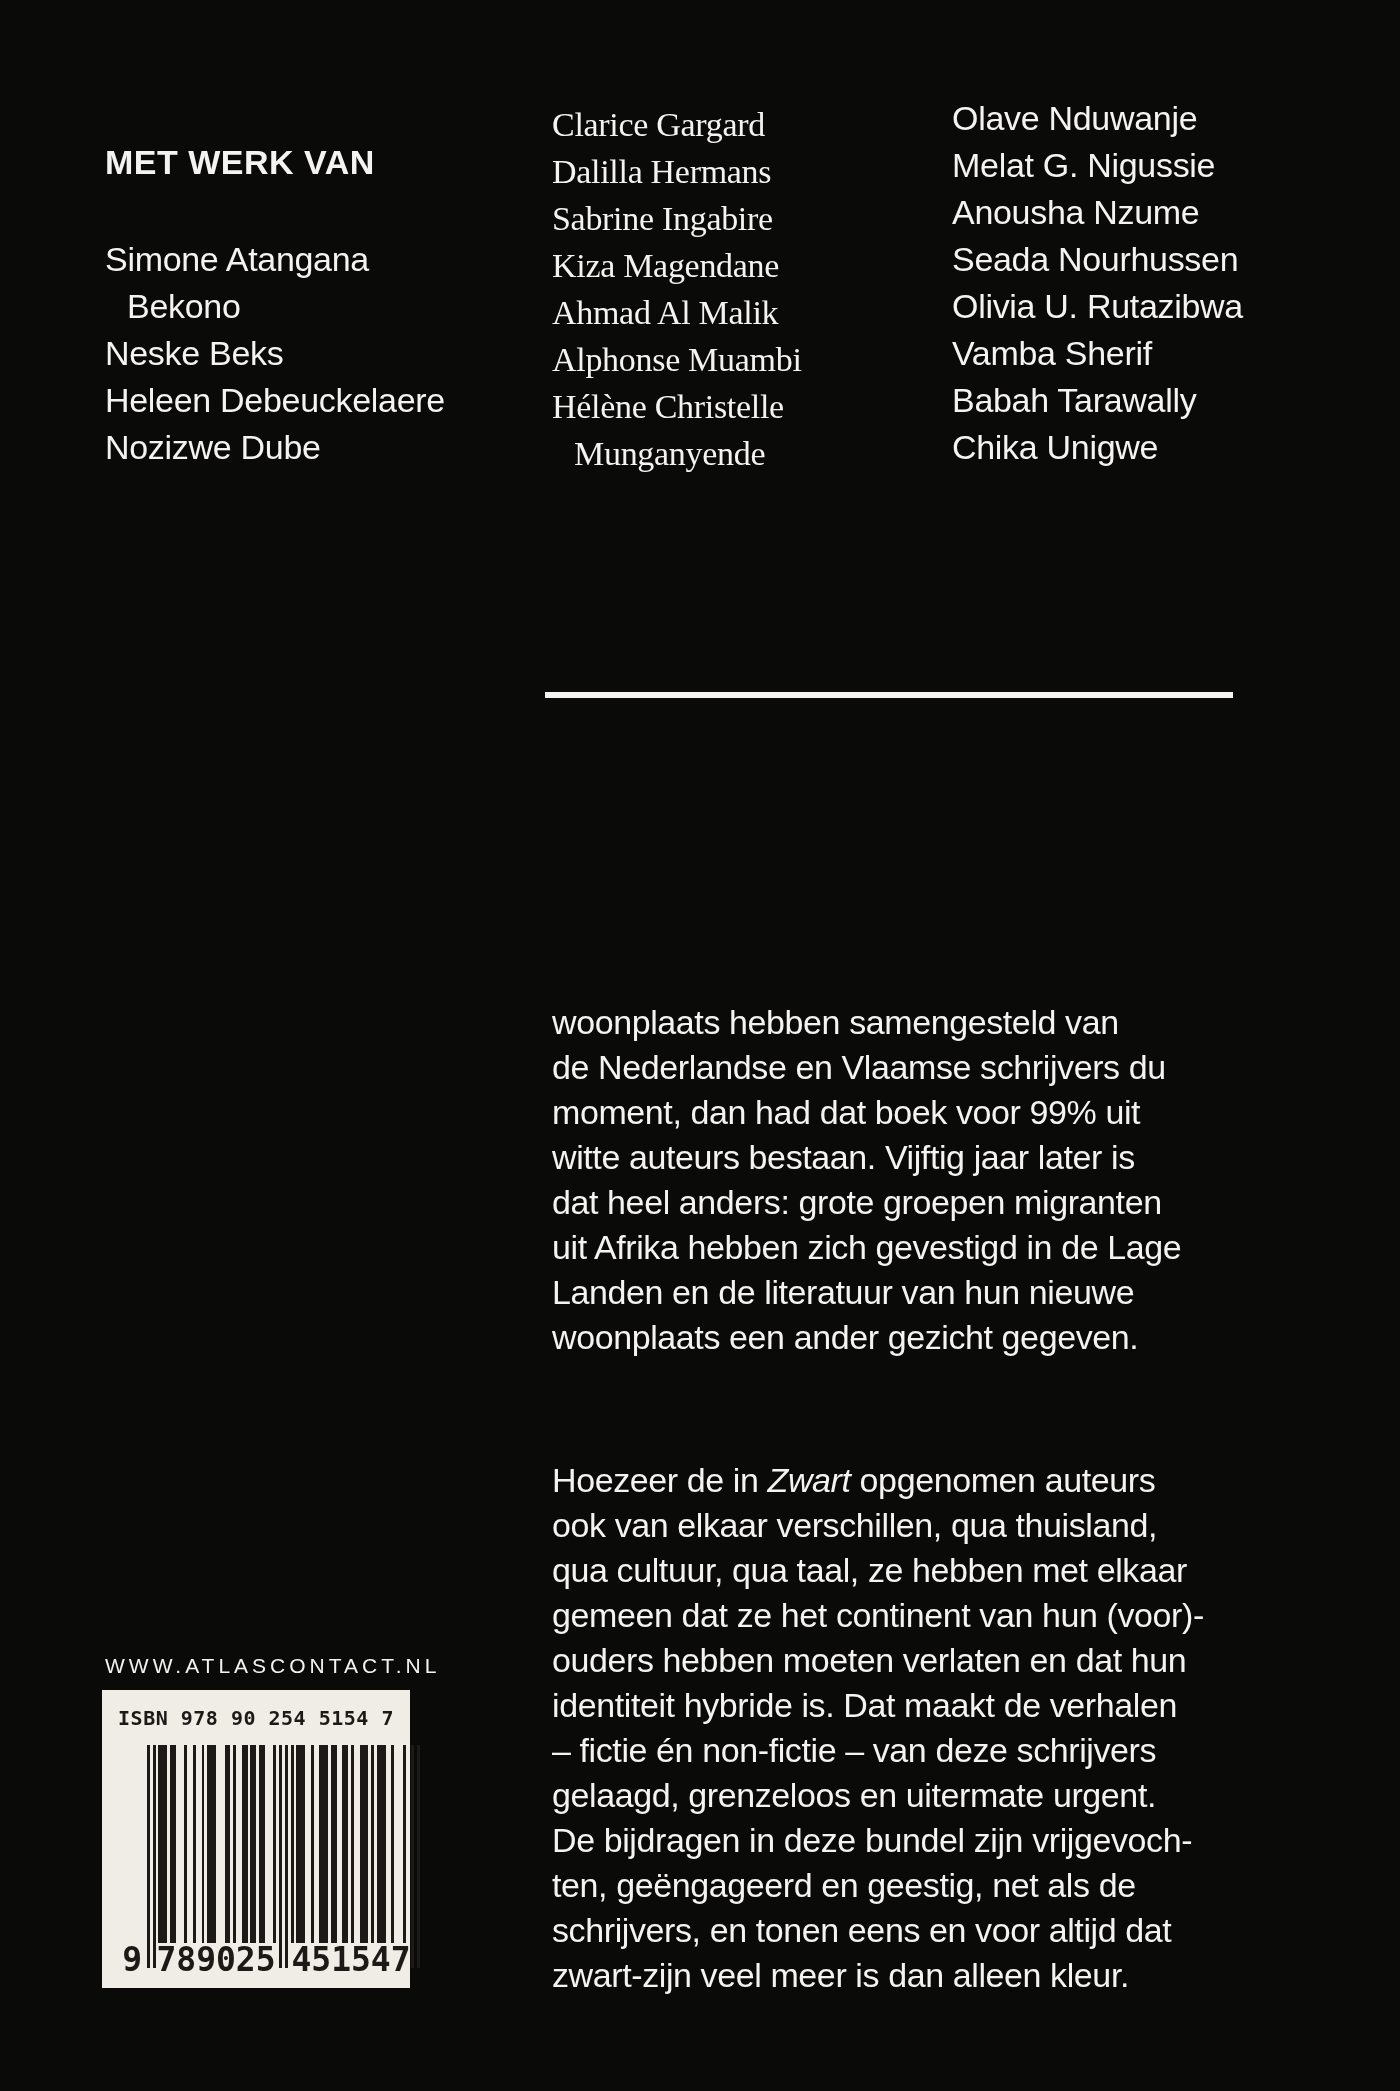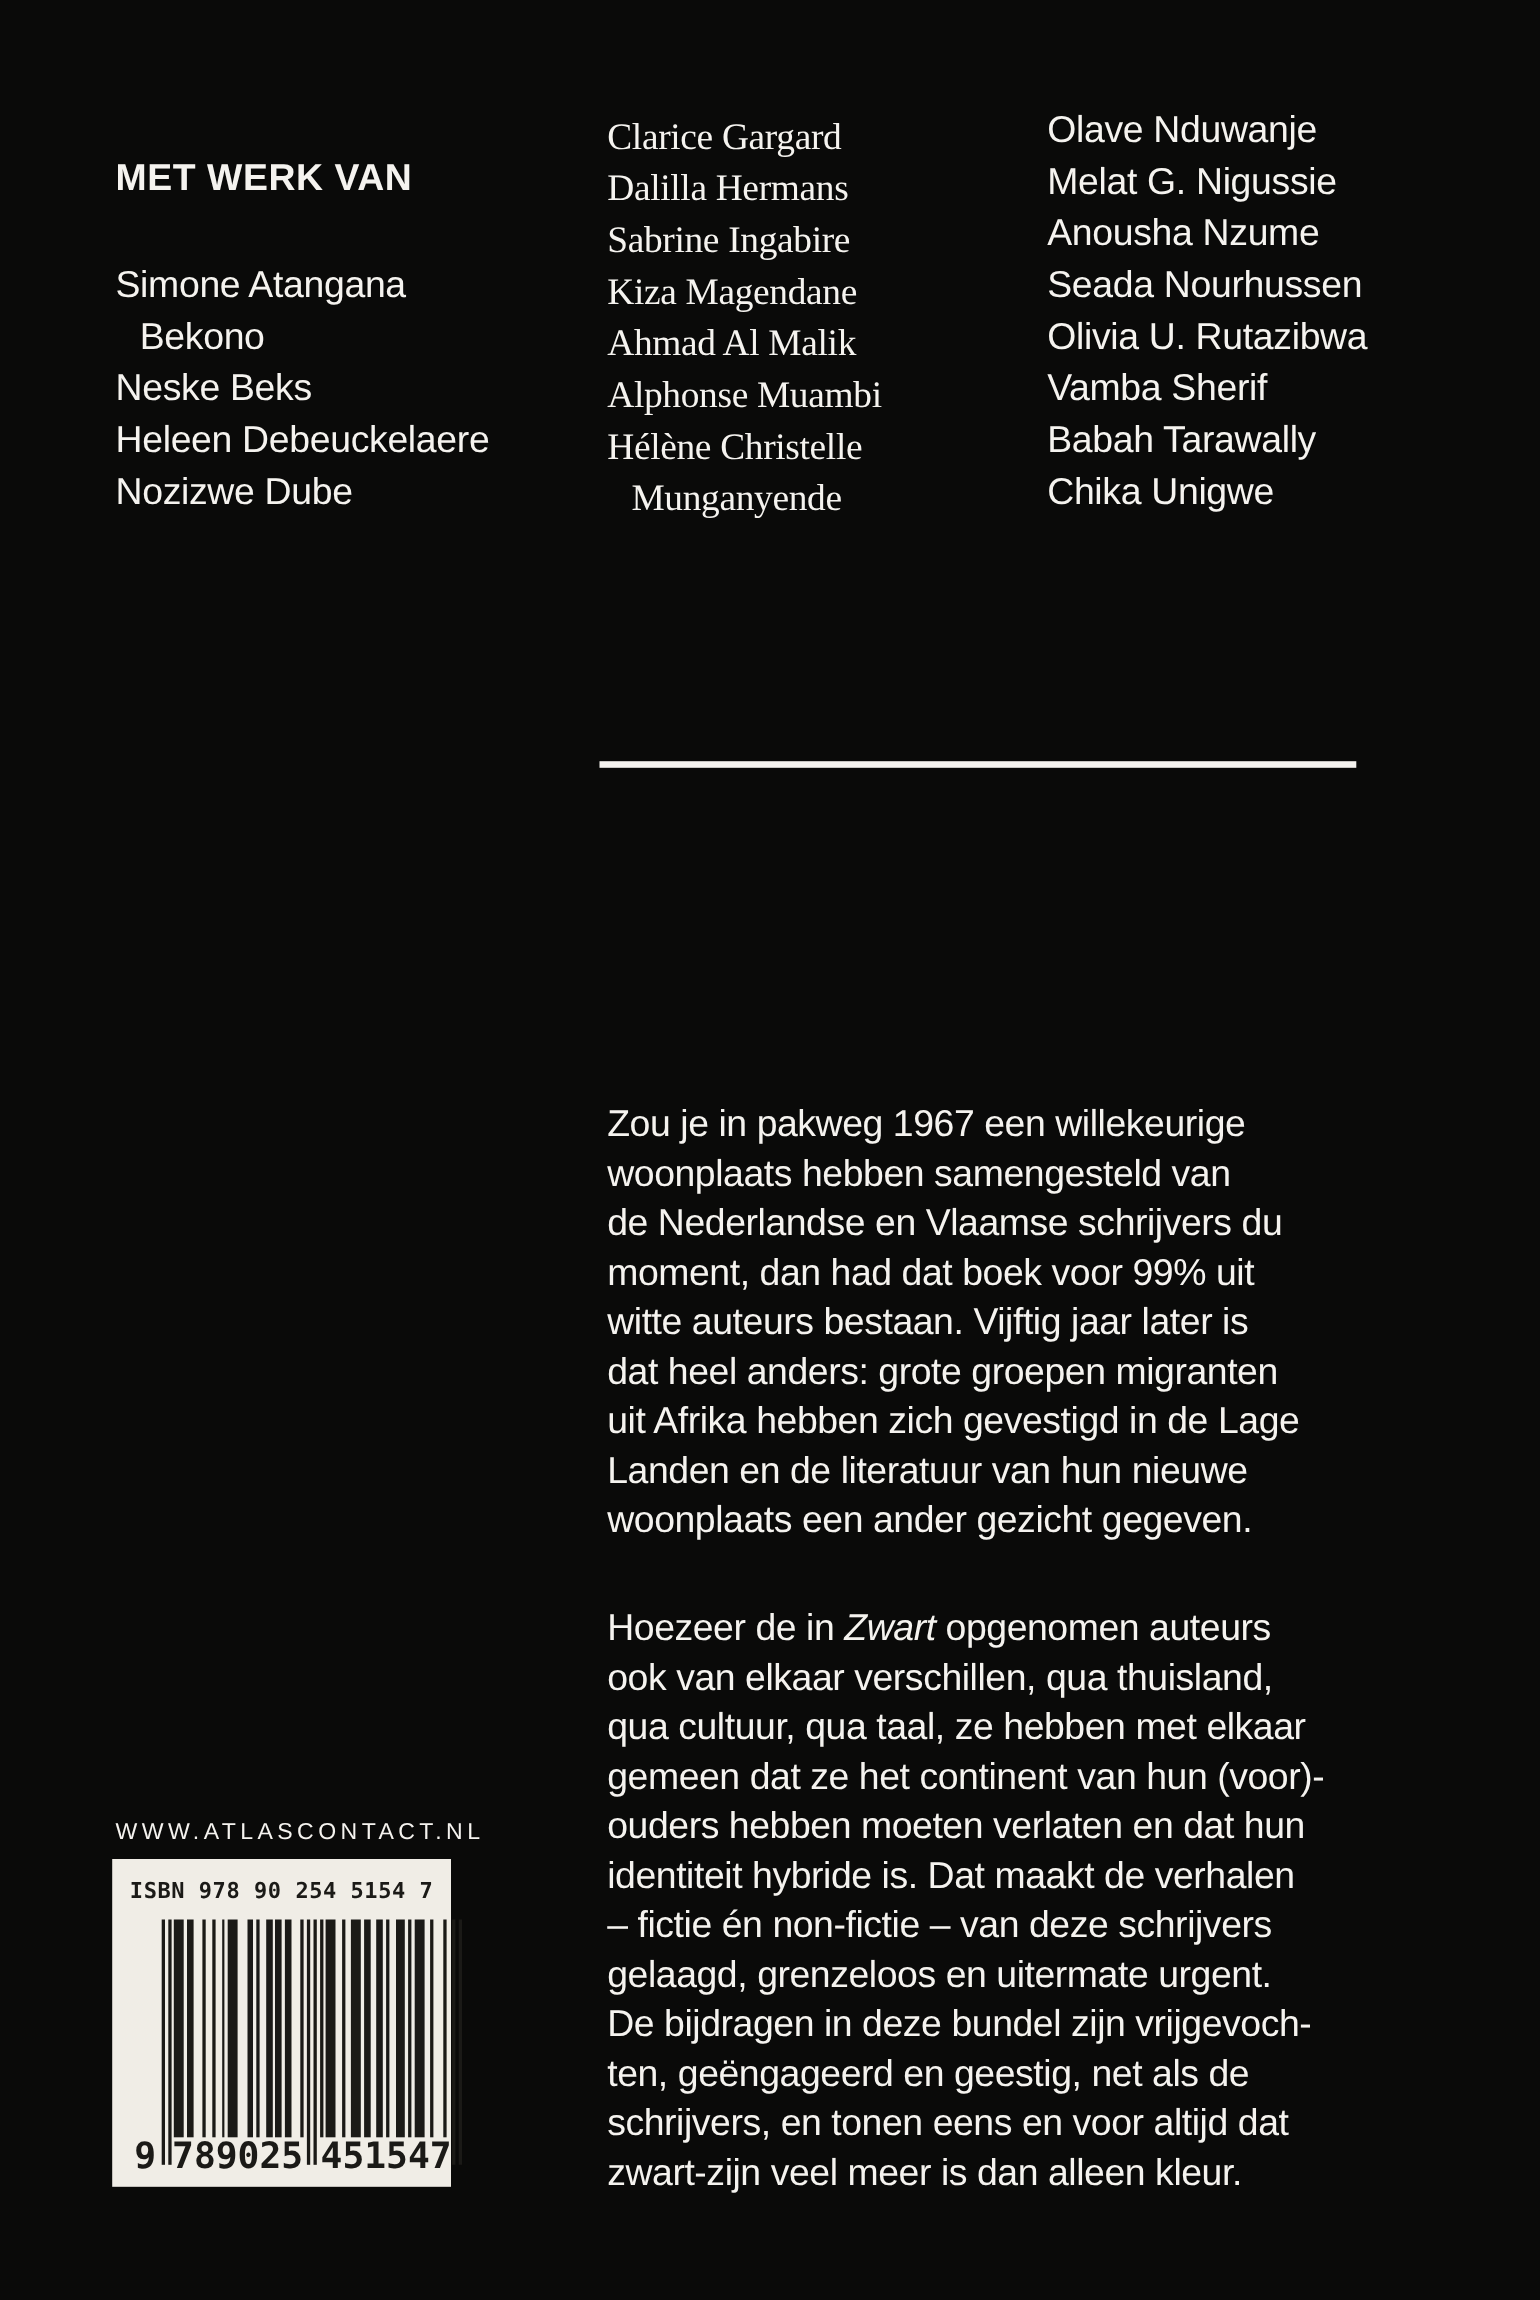--- a/index.html
+++ b/index.html
@@ -92,21 +92,20 @@
     <div class="line">Seada Nourhussen</div>
     <div class="line">Olivia U. Rutazibwa</div>
     <div class="line">Vamba Sherif</div>
     <div class="line">Babah Tarawally</div>
     <div class="line">Chika Unigwe</div>
   </div>
 
   <div class="abs rule"></div>
 
   <div class="abs para" style="left:552px;top:1000px;">
-    <div class="line">Zou je in pakweg 1967 een willekeurige</div>
     <div class="line">woonplaats hebben samengesteld van</div>
     <div class="line">de Nederlandse en Vlaamse schrijvers du</div>
     <div class="line">moment, dan had dat boek voor 99% uit</div>
     <div class="line">witte auteurs bestaan. Vijftig jaar later is</div>
     <div class="line">dat heel anders: grote groepen migranten</div>
     <div class="line">uit Afrika hebben zich gevestigd in de Lage</div>
     <div class="line">Landen en de literatuur van hun nieuwe</div>
     <div class="line">woonplaats een ander gezicht gegeven.</div>
   </div>
 

